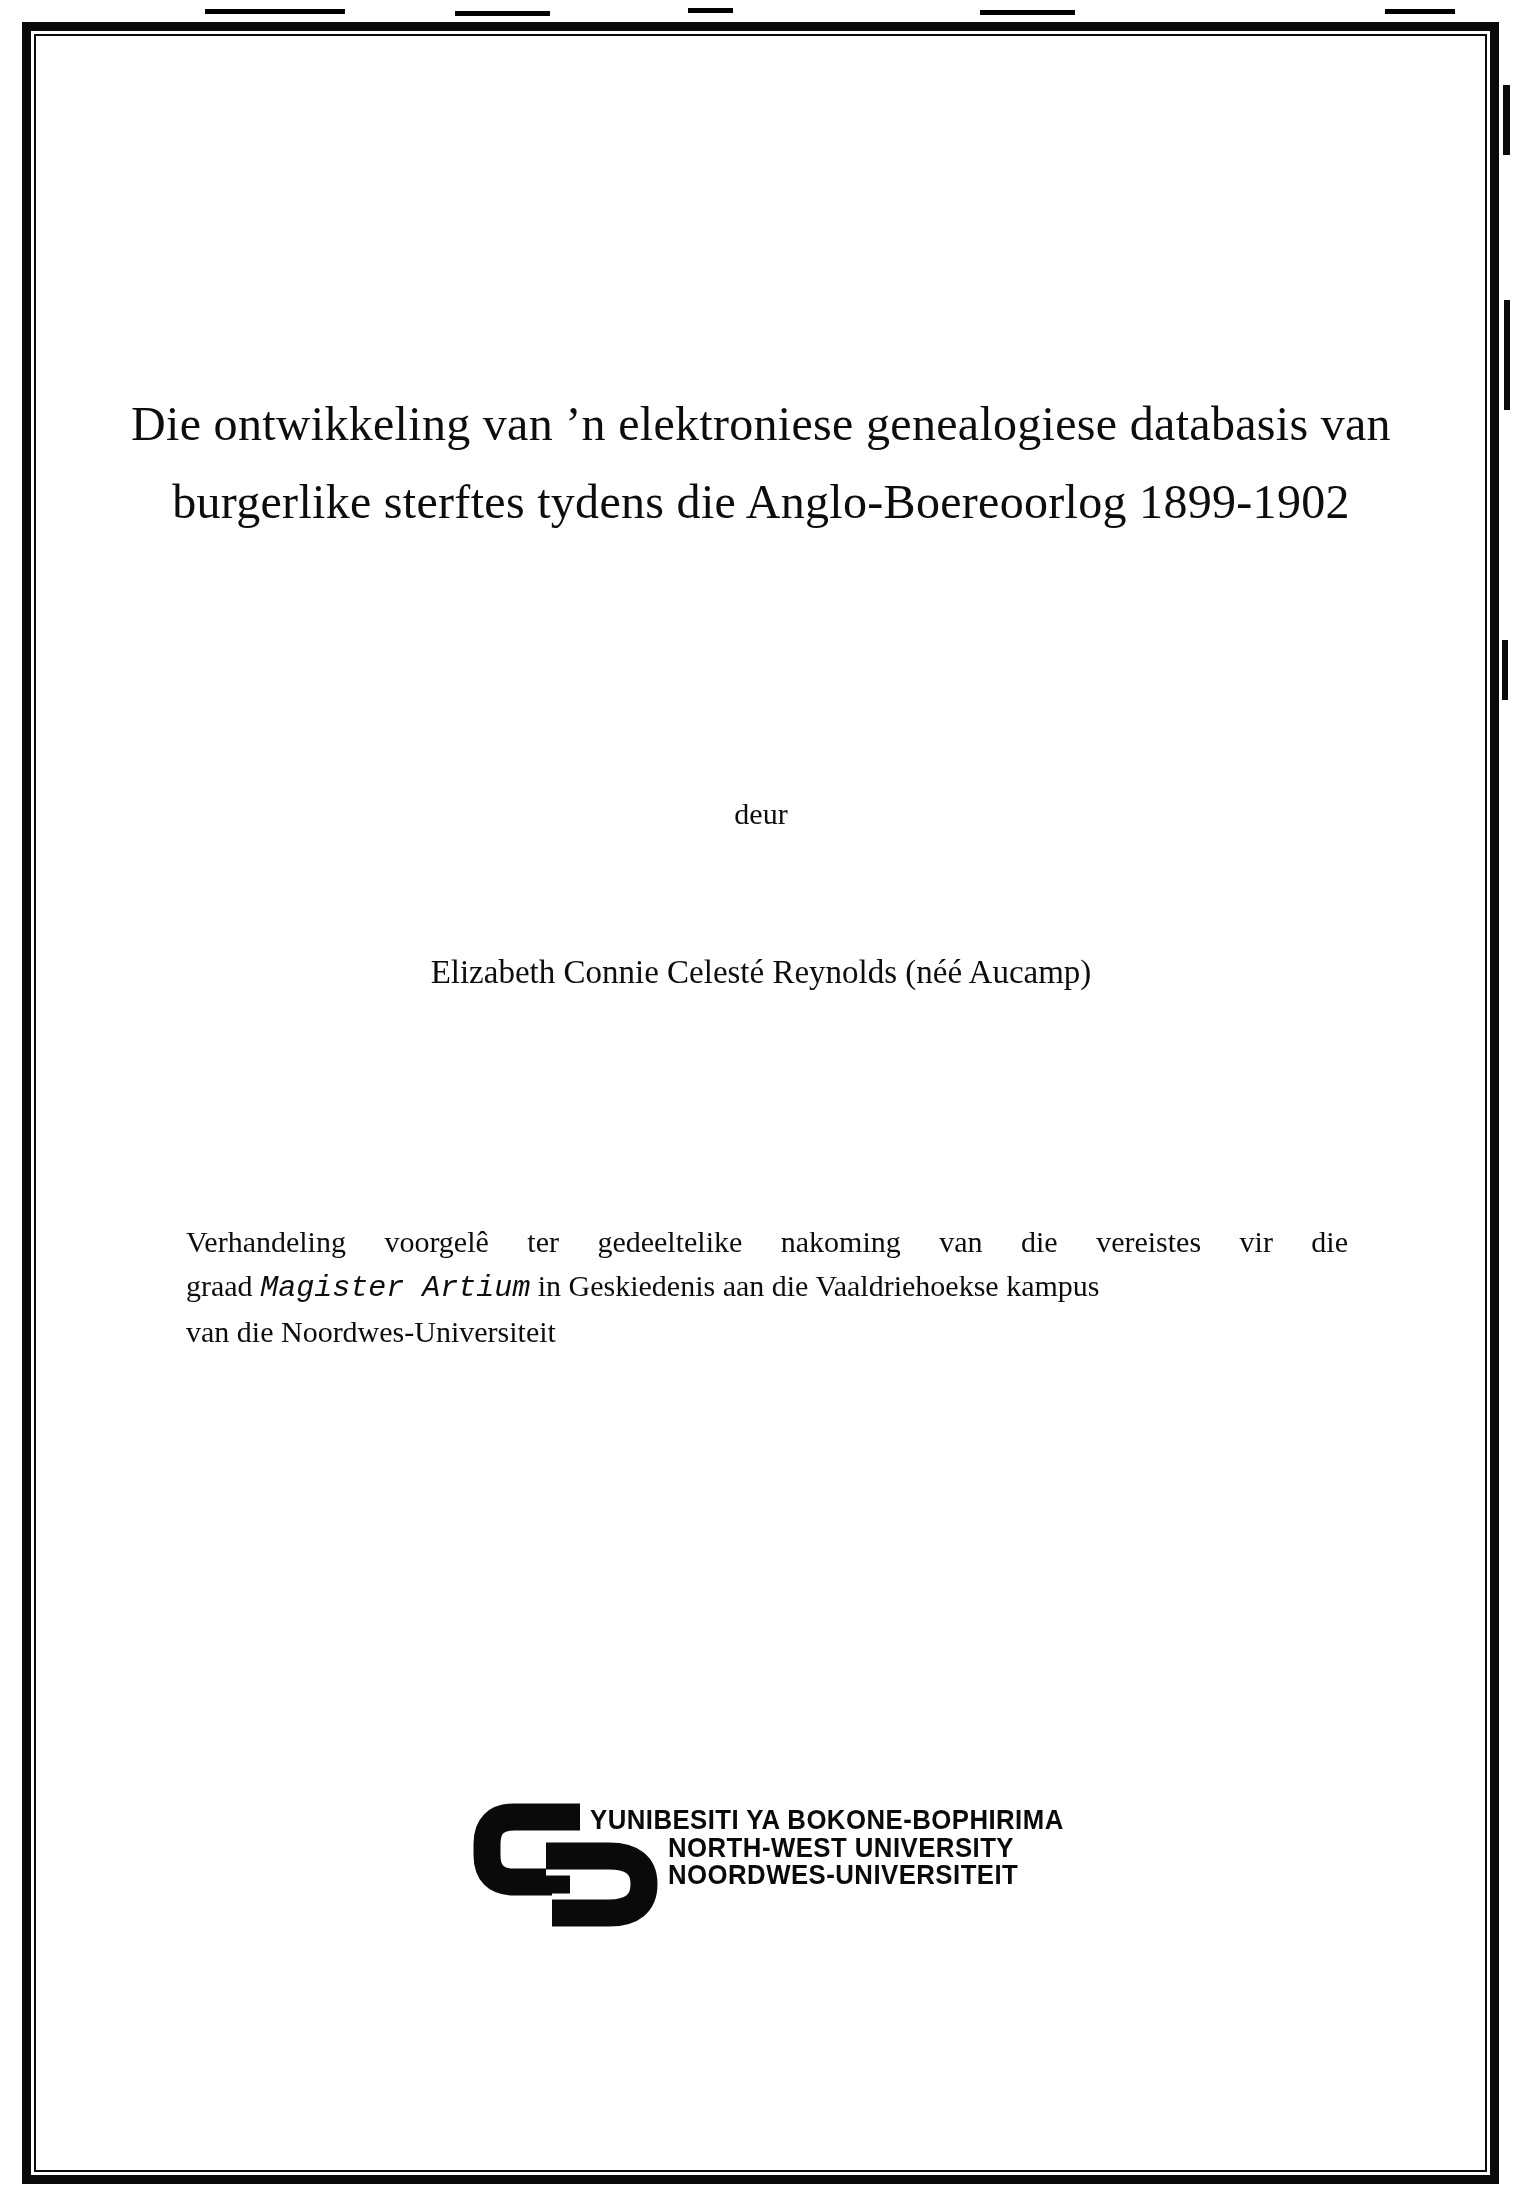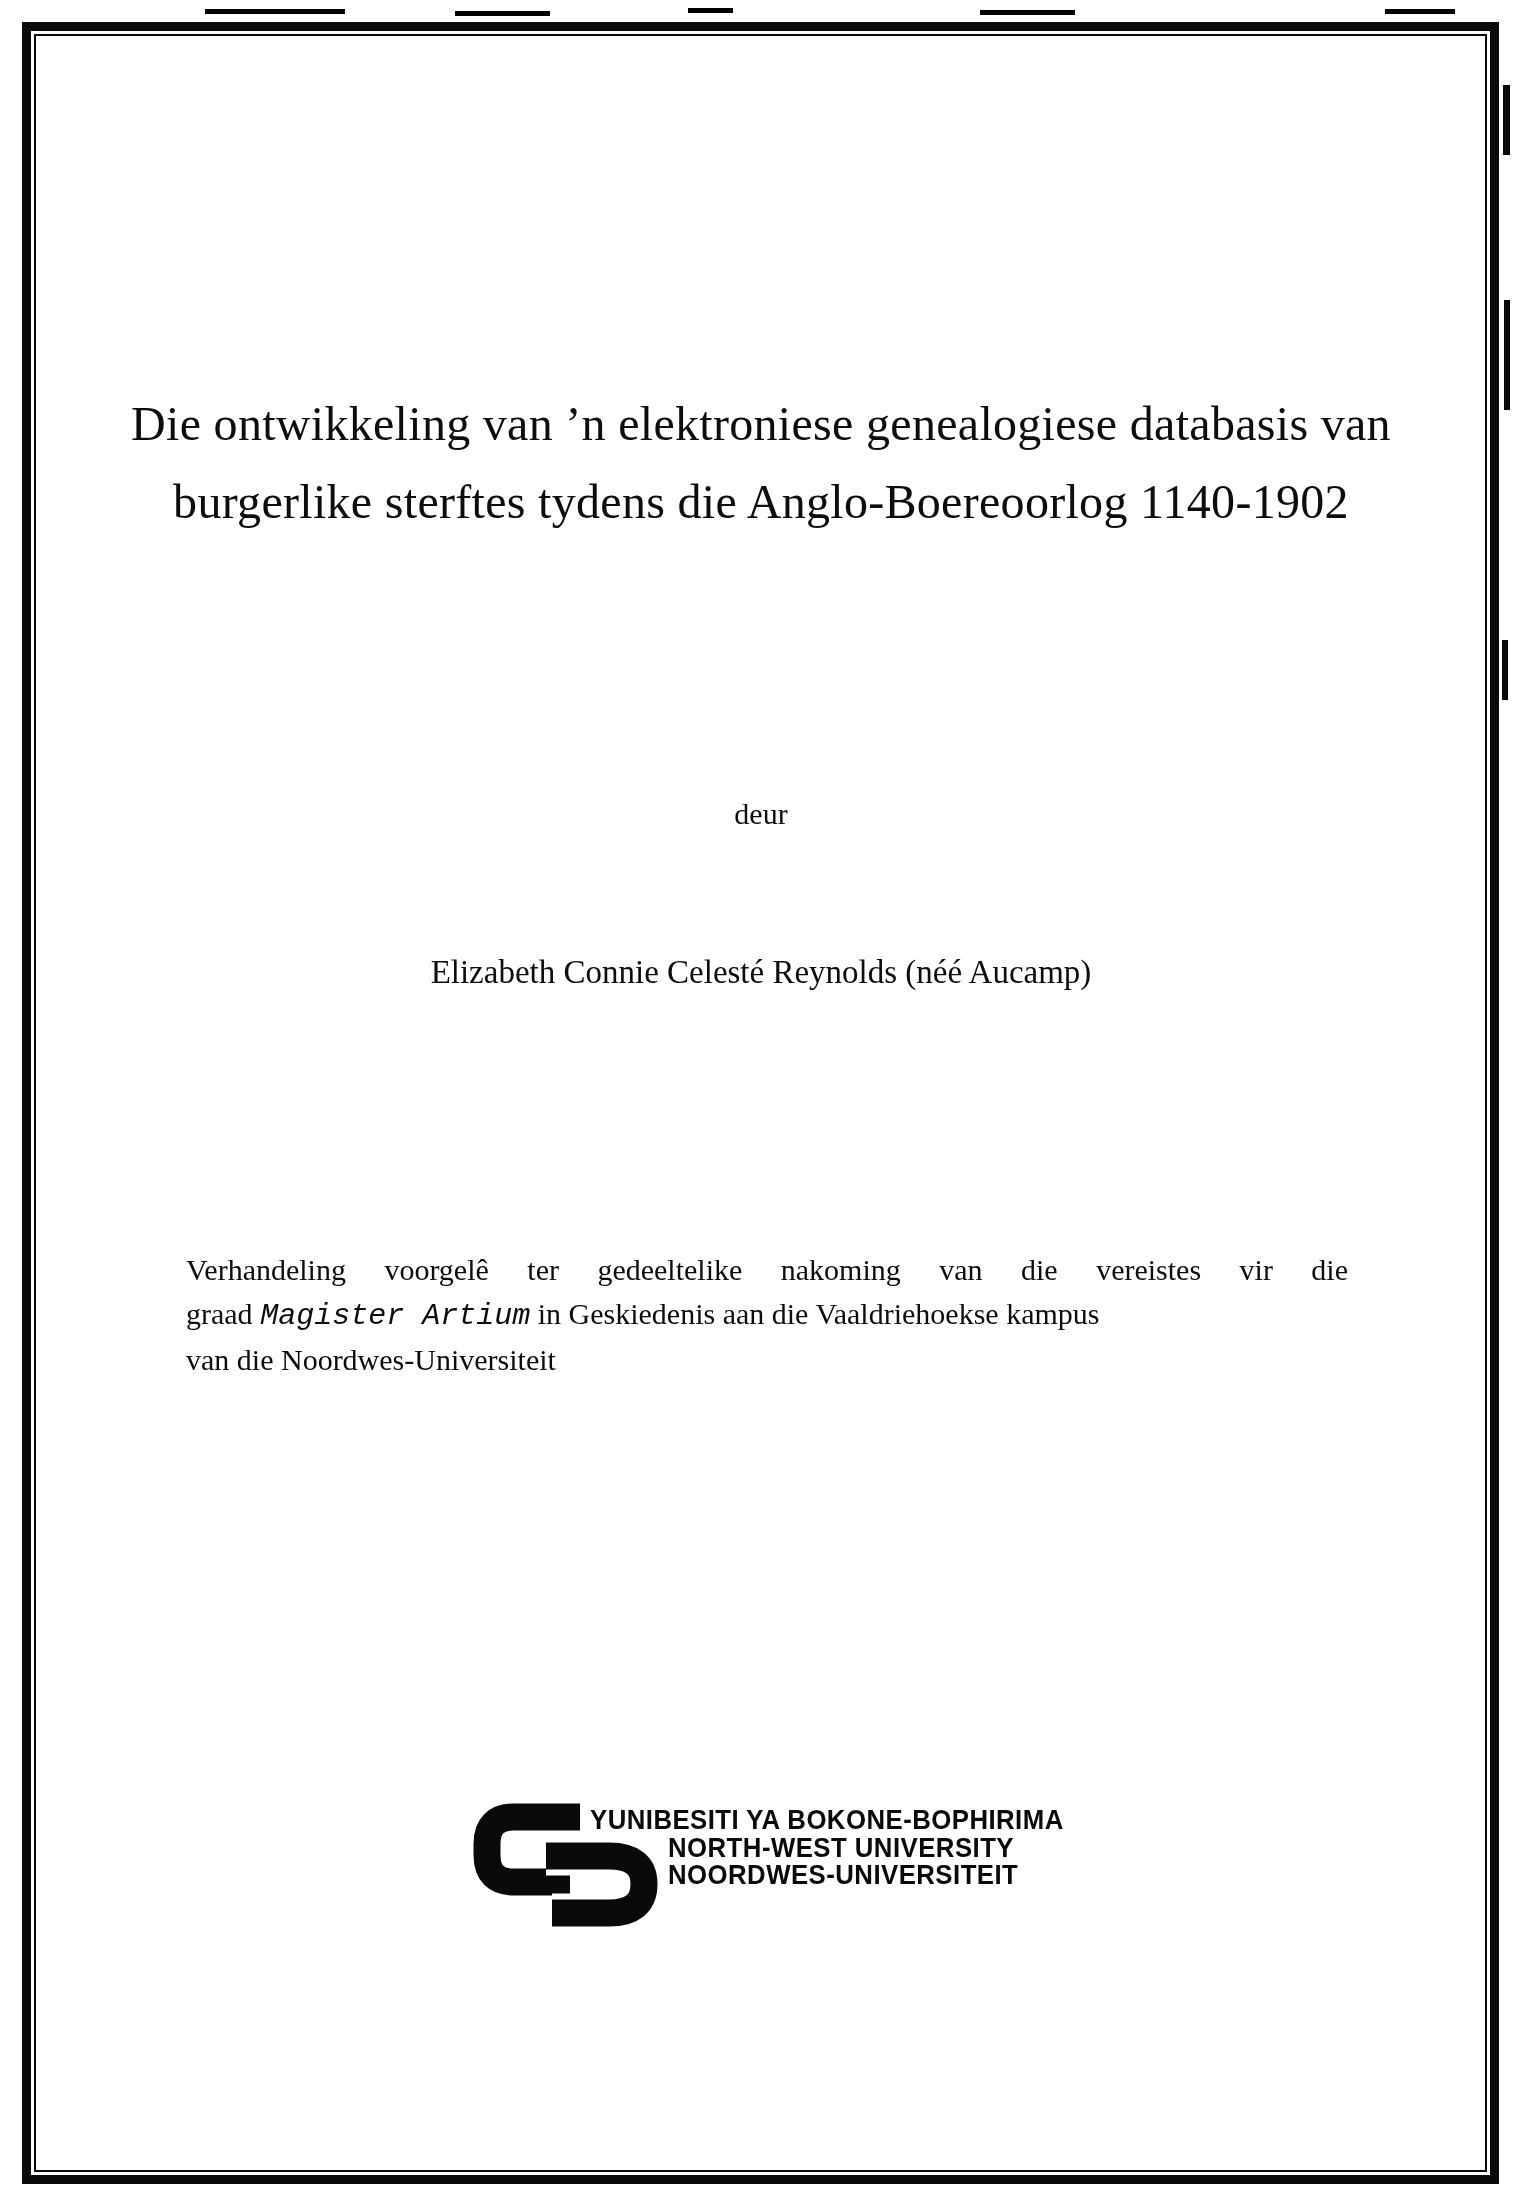--- a/index.html
+++ b/index.html
@@ -47,21 +47,21 @@
     text-align: center; font-size: 30px;
   }
   .author {
     position: absolute; left: 90px; right: 95px; top: 954px;
     text-align: center; font-size: 33px;
   }
   .statement {
     position: absolute; left: 186px; width: 1162px; top: 1220px;
     font-size: 30px; line-height: 44px;
   }
-  .line-just { text-align: justify; text-align-last: justify; margin-top: 28px; }
+  .line-just { text-align: justify; text-align-last: justify; }
   .statement i { font-style: italic; font-family: Liberation Mono, monospace; }
   .supervisor-block {
     position: absolute; left: 186px; width: 900px; top: 1638px;
     font-size: 31px; line-height: 45px;
   }
   .logo {
     position: absolute; left: 468px; top: 1796px; width: 660px; height: 140px;
   }
   .logo svg { position: absolute; left: 0; top: 2px; }
   .logo-line {
@@ -92,21 +92,21 @@
   <div class="speck r1"></div>
   <div class="speck r2"></div>
   <div class="speck r3"></div>
 
   <div class="frame-outer">
     <div class="frame-inner"></div>
   </div>
 
   <div class="title-block">
     <div>Die ontwikkeling van ’n elektroniese genealogiese databasis van</div>
-    <div>burgerlike sterftes tydens die Anglo-Boereoorlog 1140-1902</div>
+    <div>burgerlike sterftes tydens die Anglo-Boereoorlog 1899-1902</div>
   </div>
 
   <div class="byline">deur</div>
 
   <div class="author">Elizabeth Connie Celesté Reynolds (néé Aucamp)</div>
 
   <div class="statement">
     <div class="line-just">Verhandeling voorgelê ter gedeeltelike nakoming van die vereistes vir die</div>
     <div><span>graad </span><i>Magister Artium</i><span> in Geskiedenis aan die Vaaldriehoekse kampus</span></div>
     <div>van die Noordwes-Universiteit</div>

